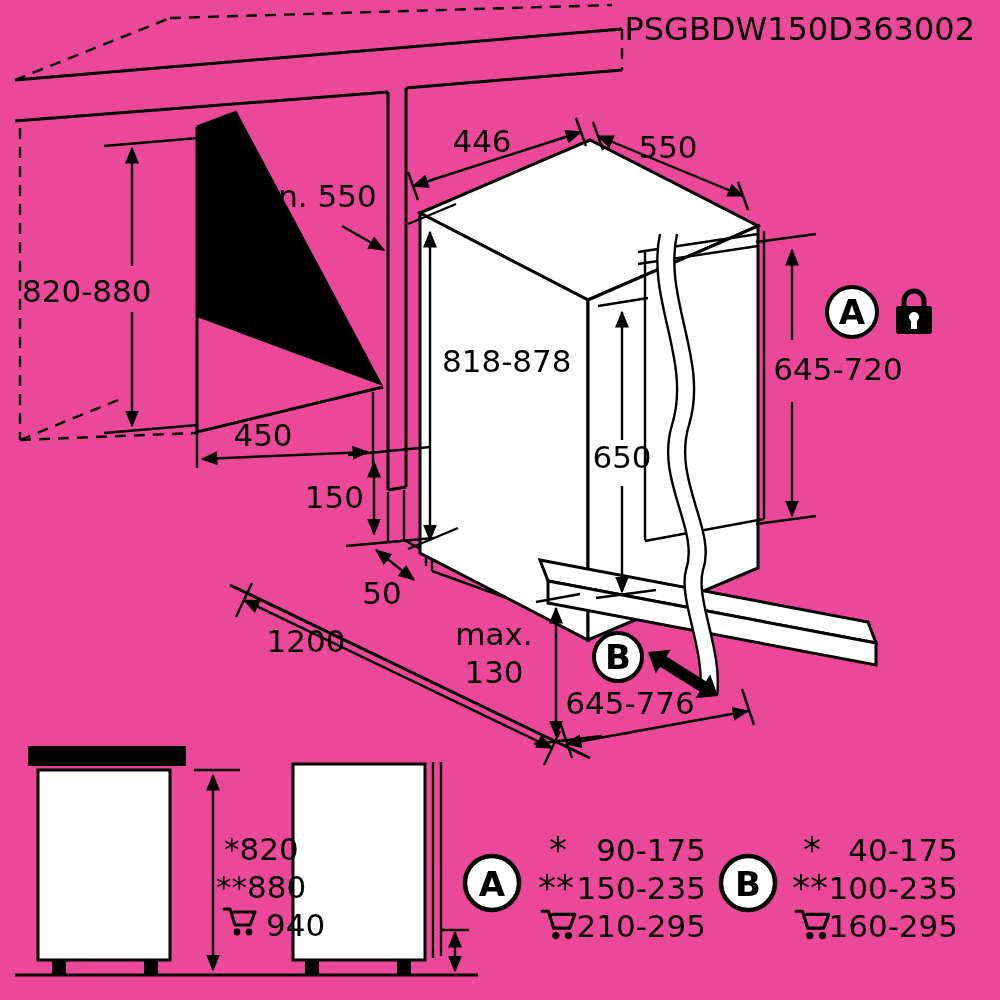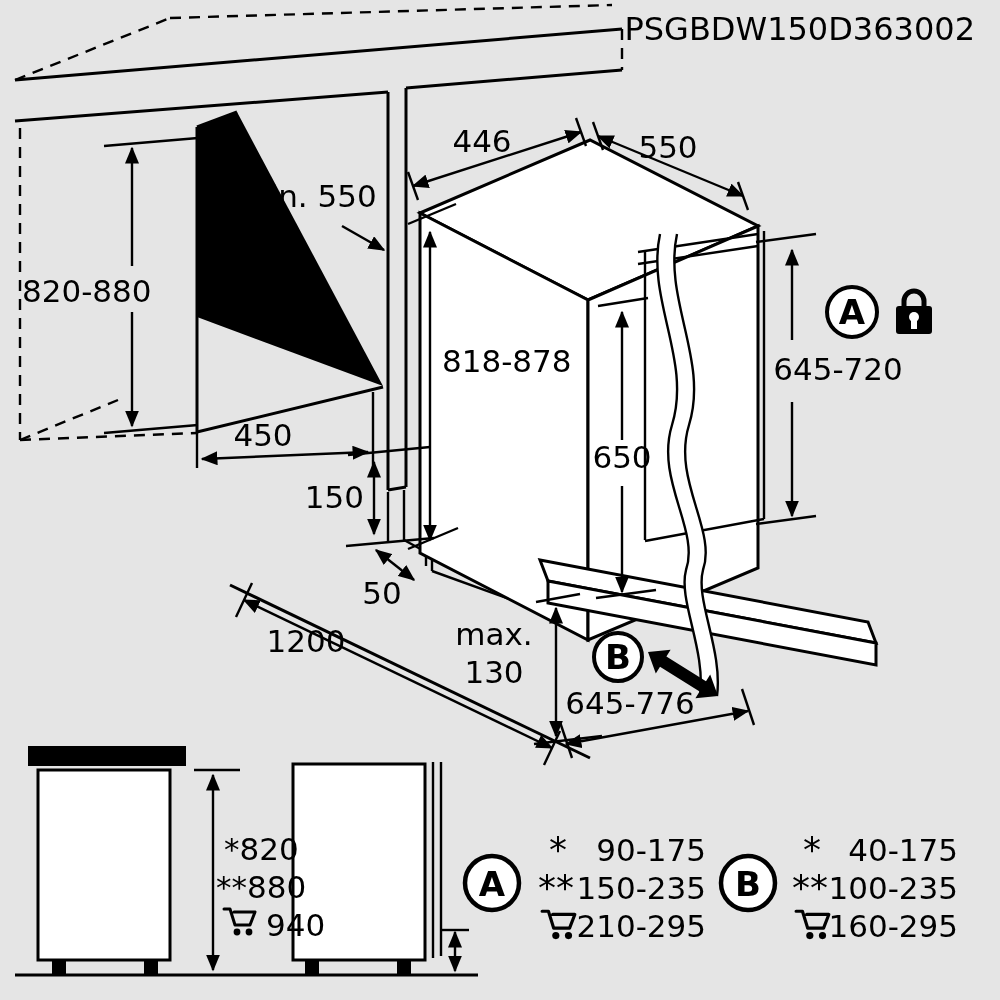--- a/index.html
+++ b/index.html
@@ -1,16 +1,16 @@
 <!DOCTYPE html>
 <html><head>
 <meta charset="utf-8">
 <style>
   html,body{margin:0;padding:0;background:#fff;}
-  .page{width:1000px;height:1000px;position:relative;background:#e5e5e5;overflow:hidden;}
+  .page{width:1000px;height:1000px;position:relative;background:#ec4899;overflow:hidden;}
   svg text{font-family:"DejaVu Sans","Liberation Sans",sans-serif;fill:#000;font-size:31px;}
   svg .title-t{font-size:32px;}
   svg .ab-t{font-size:34px;font-weight:bold;}
   svg .star-t{font-size:36px;}
   svg .ln{stroke:#000;stroke-width:3;fill:none;}
   svg .thin{stroke:#000;stroke-width:2.4;fill:none;}
   svg .dash{stroke:#000;stroke-width:2.4;fill:none;stroke-dasharray:11 8;}
   svg .wfill{fill:#fff;stroke:#000;stroke-width:3;}
   svg .blk{fill:#000;stroke:none;}
 </style>

